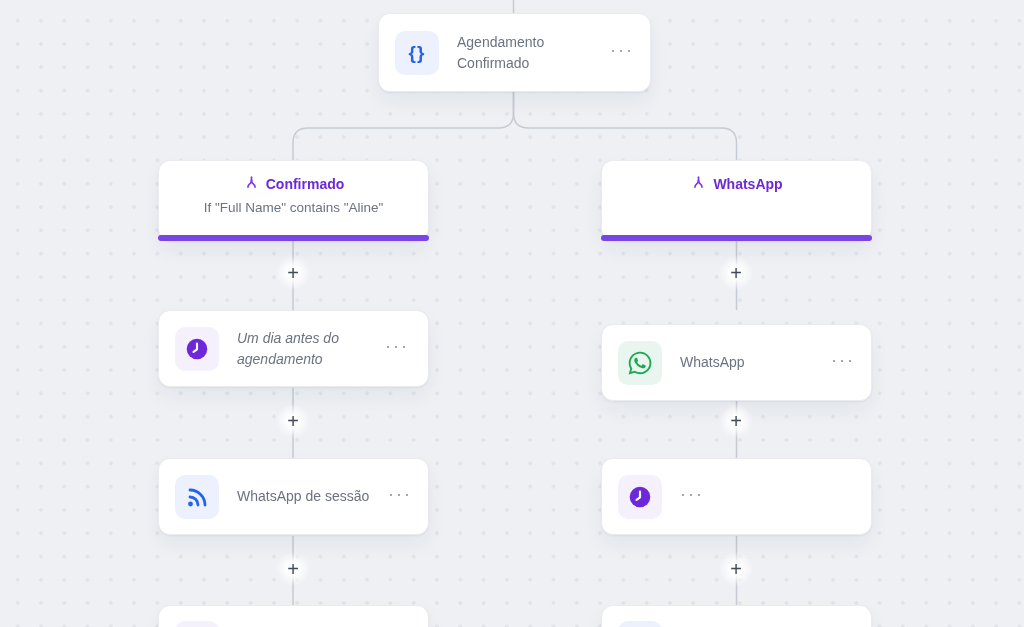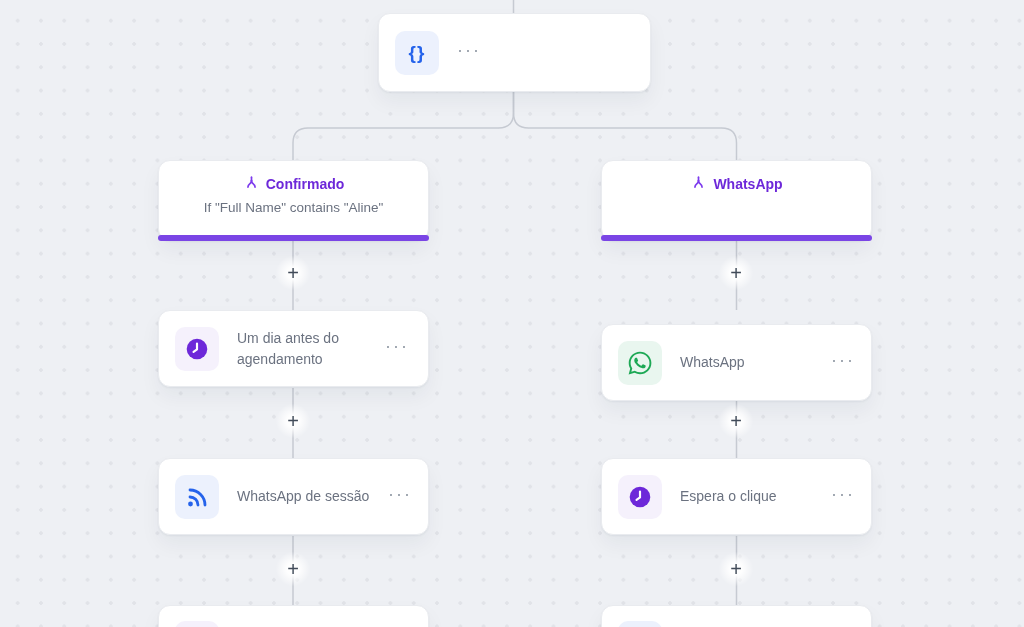--- a/index.html
+++ b/index.html
@@ -41,21 +41,21 @@
     position:absolute; left:-1px; right:-1px; bottom:-1px; height:6px;
     background:#7a45e5; border-radius:6px;
   }
   .plus-btn {
     position:absolute; width:34px; height:34px; padding:0; border:none;
     display:flex; align-items:center; justify-content:center;
     background:radial-gradient(circle, rgba(255,255,255,.95) 25%, rgba(255,255,255,0) 72%);
     color:#414b59; font-size:20px; font-weight:400; cursor:pointer;
     font-family:"Liberation Sans", sans-serif; line-height:1;
   }
-  .two-line { max-width:130px; }
+  .two-line { max-width:130px;font-style:italic; }
 </style>
 </head>
 <body>
 
 <div class="canvas">
 
   <svg class="connectors" viewBox="0 0 1024 627" xmlns="http://www.w3.org/2000/svg">
     <g stroke="#c6cad2" stroke-width="1.5" fill="none">
       <path d="M513.5 0 L513.5 13"></path>
       <path d="M513.5 92 L513.5 113 Q513.5 128 498.5 128 L308 128 Q293 128 293 143 L293 160"></path>
@@ -67,20 +67,21 @@
       <path d="M736.5 388 L736.5 458"></path>
       <path d="M736.5 536 L736.5 605"></path>
     </g>
   </svg>
 
   <div class="card" style="left:378px; top:13px; width:273px; height:79px;">
     <div class="node-row">
       <div class="icon-box bg-blue">
         <span class="braces-glyph">{}</span>
       </div>
+      <div class="node-label">Agendamento Confirmado</div>
       <div class="menu-dots">···</div>
     </div>
   </div>
 
   <div class="card branch" style="left:158px; top:160px; width:271px; height:81px;">
     <div class="branch-title-row">
       <svg width="17" height="17" viewBox="0 0 24 24">
         <g stroke="#7c3aed" stroke-width="2.4" fill="none" stroke-linecap="round">
           <path d="M12 3 L12 8"></path>
           <path d="M12 8 C12 13, 7 12, 7 17"></path>
@@ -149,21 +150,20 @@
   </div>
 
   <div class="card" style="left:601px; top:458px; width:271px; height:77px;">
     <div class="node-row">
       <div class="icon-box bg-purple">
         <svg width="26" height="26" viewBox="0 0 24 24">
           <circle cx="12" cy="12" r="9.5" fill="#6d28d9"></circle>
           <path d="M12 7 L12 12.4 L8.8 14.6" stroke="#ffffff" stroke-width="2" fill="none" stroke-linecap="round" stroke-linejoin="round"></path>
         </svg>
       </div>
-      <div class="node-label">Espera o clique</div>
       <div class="menu-dots">···</div>
     </div>
   </div>
 
   <div class="card" style="left:158px; top:605px; width:271px; height:70px;">
     <div class="node-row" style="align-items:flex-start; padding-top:15px;">
       <div class="icon-box bg-purple"></div>
     </div>
   </div>
   <div class="card" style="left:601px; top:605px; width:271px; height:70px;">

